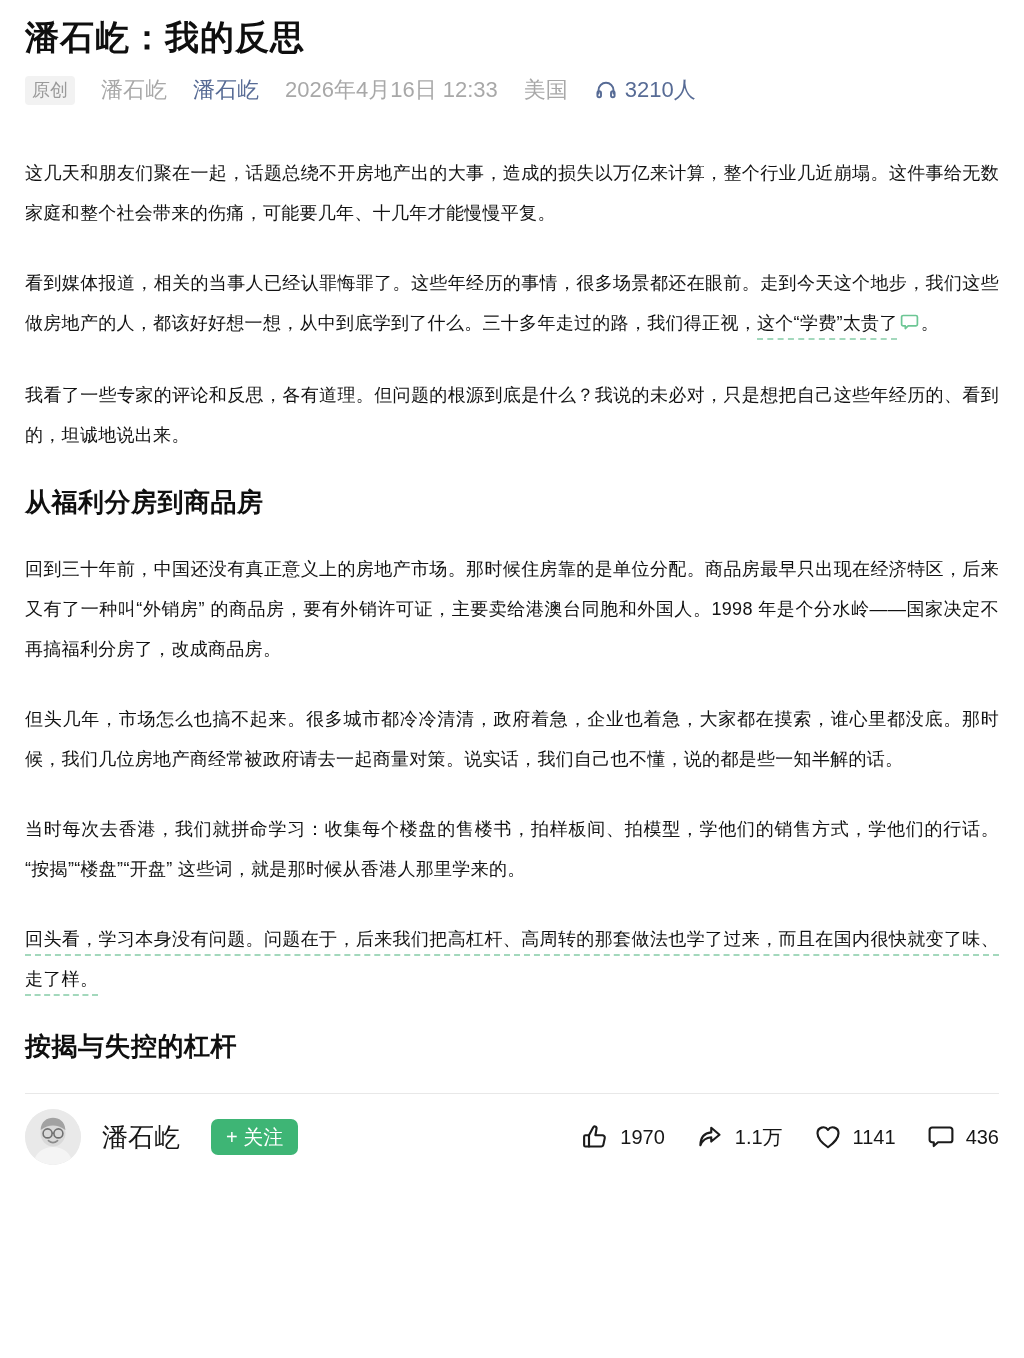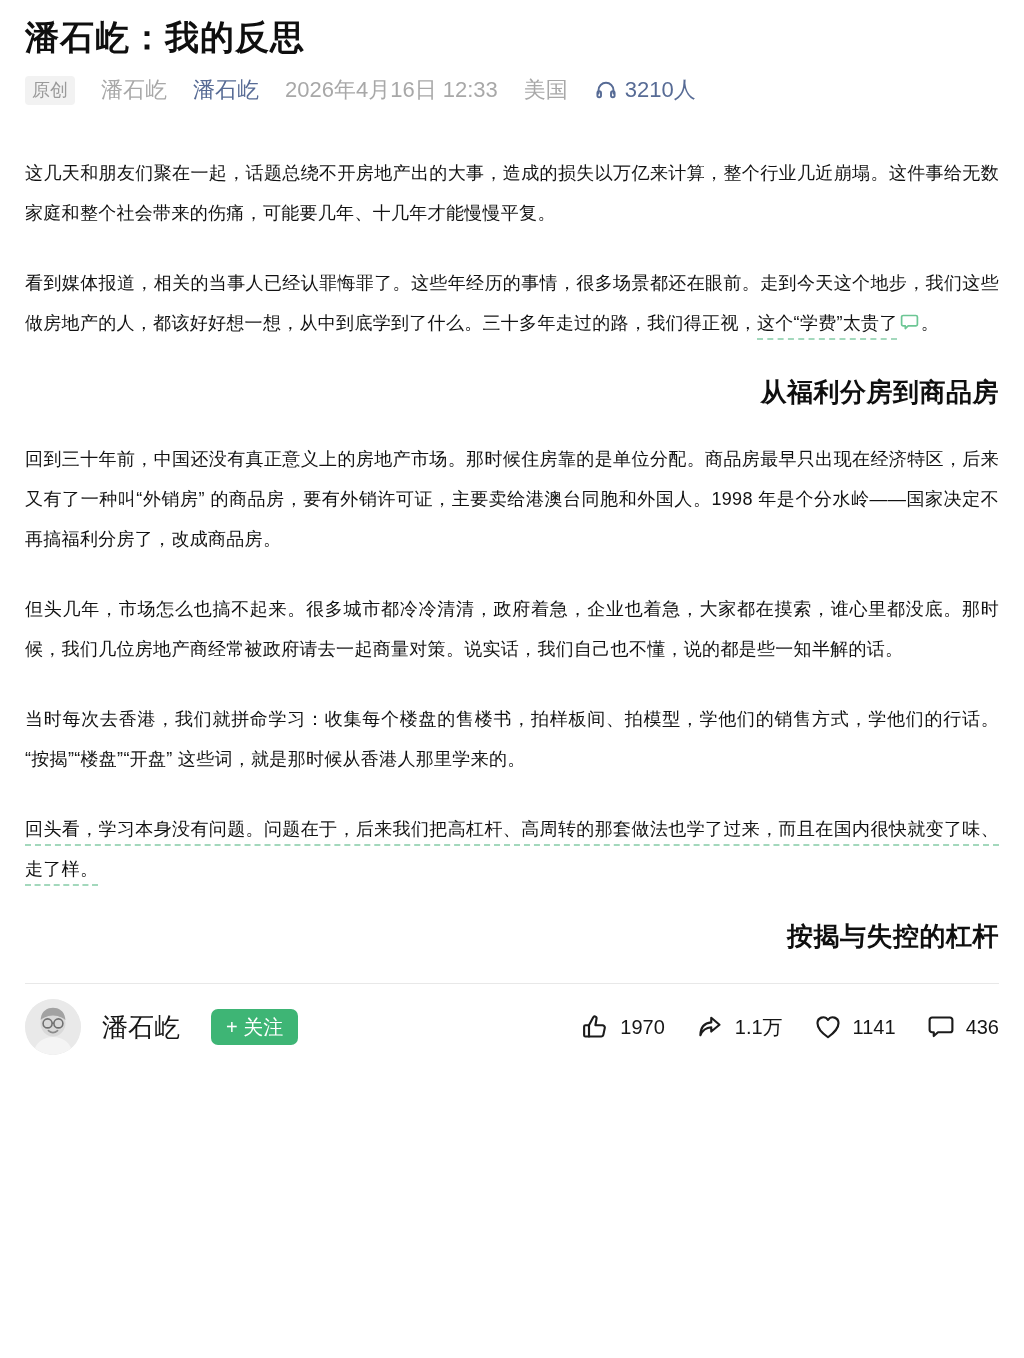--- a/index.html
+++ b/index.html
@@ -35,21 +35,20 @@
   .para{
     margin:0 0 30px;
     font-size:18px;line-height:40px;color:#121212;
     letter-spacing:0.3px;
     text-align:justify;text-justify:inter-ideograph;
   }
   .section-heading{
     margin:12px 0 30px;
     font-size:26px;font-weight:700;color:#0f0f0f;line-height:34px;
     letter-spacing:0.5px;
-    text-align:right;
   }
   .hl{
     text-decoration:underline dashed #a3d8bc;
     text-decoration-thickness:2px;
     text-underline-offset:9px;
   }
   .note-bubble-icon{
     display:inline-block;vertical-align:-2px;margin:0 2px;cursor:pointer;
   }
 
@@ -105,20 +104,21 @@
   </div>
 
   <div class="article-body">
 
     <p class="para">这几天和朋友们聚在一起，话题总绕不开房地产出的大事，造成的损失以万亿来计算，整个行业几近崩塌。这件事给无数家庭和整个社会带来的伤痛，可能要几年、十几年才能慢慢平复。</p>
 
     <p class="para"><span>看到媒体报道，相关的当事人已经认罪悔罪了。这些年经历的事情，很多场景都还在眼前。走到今天这个地步，我们这些做房地产的人，都该好好想一想，从中到底学到了什么。三十多年走过的路，我们得正视，</span><span class="hl">这个“学费”太贵了</span><span class="note-bubble-icon"><svg width="19" height="18" viewBox="0 0 19 18" fill="none" stroke="#6cc694" stroke-width="1.7" stroke-linejoin="round">
             <path d="M3.2 2.5h12.6a1.6 1.6 0 0 1 1.6 1.6v7.2a1.6 1.6 0 0 1-1.6 1.6H8.2l-2.9 2.6v-2.6H3.2a1.6 1.6 0 0 1-1.6-1.6V4.1a1.6 1.6 0 0 1 1.6-1.6z"></path>
           </svg></span><span>。</span></p>
 
+    <p class="para">我看了一些专家的评论和反思，各有道理。但问题的根源到底是什么？我说的未必对，只是想把自己这些年经历的、看到的，坦诚地说出来。</p>
 
     <h2 class="section-heading">从福利分房到商品房</h2>
 
     <p class="para">回到三十年前，中国还没有真正意义上的房地产市场。那时候住房靠的是单位分配。商品房最早只出现在经济特区，后来又有了一种叫“外销房” 的商品房，要有外销许可证，主要卖给港澳台同胞和外国人。1998 年是个分水岭——国家决定不再搞福利分房了，改成商品房。</p>
 
     <p class="para">但头几年，市场怎么也搞不起来。很多城市都冷冷清清，政府着急，企业也着急，大家都在摸索，谁心里都没底。那时候，我们几位房地产商经常被政府请去一起商量对策。说实话，我们自己也不懂，说的都是些一知半解的话。</p>
 
     <p class="para">当时每次去香港，我们就拼命学习：收集每个楼盘的售楼书，拍样板间、拍模型，学他们的销售方式，学他们的行话。“按揭”“楼盘”“开盘” 这些词，就是那时候从香港人那里学来的。</p>
 
     <p class="para"><span class="hl">回头看，学习本身没有问题。问题在于，后来我们把高杠杆、高周转的那套做法也学了过来，而且在国内很快就变了味、走了样。</span></p>

